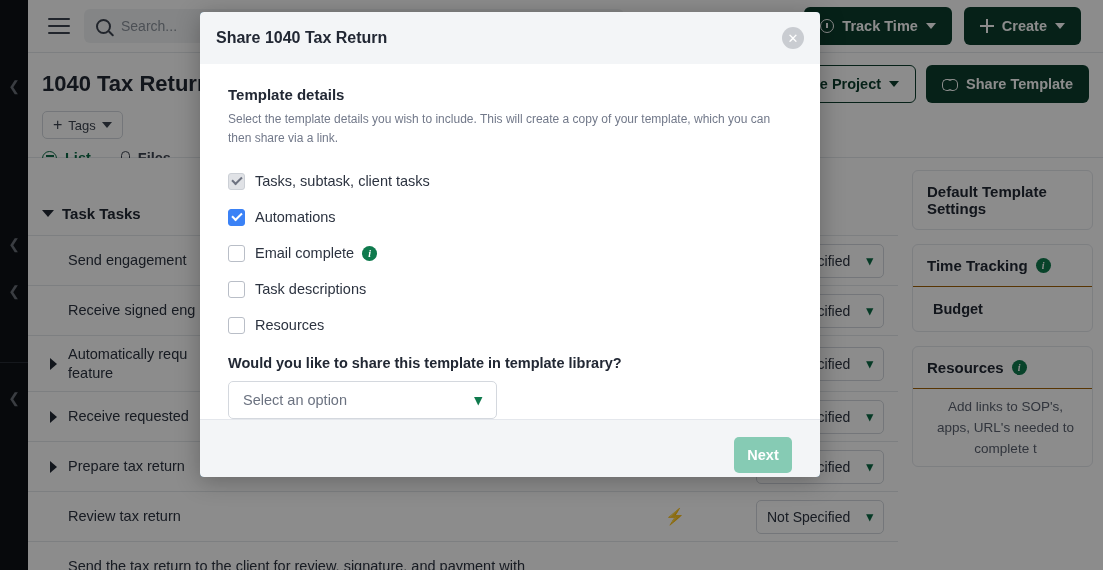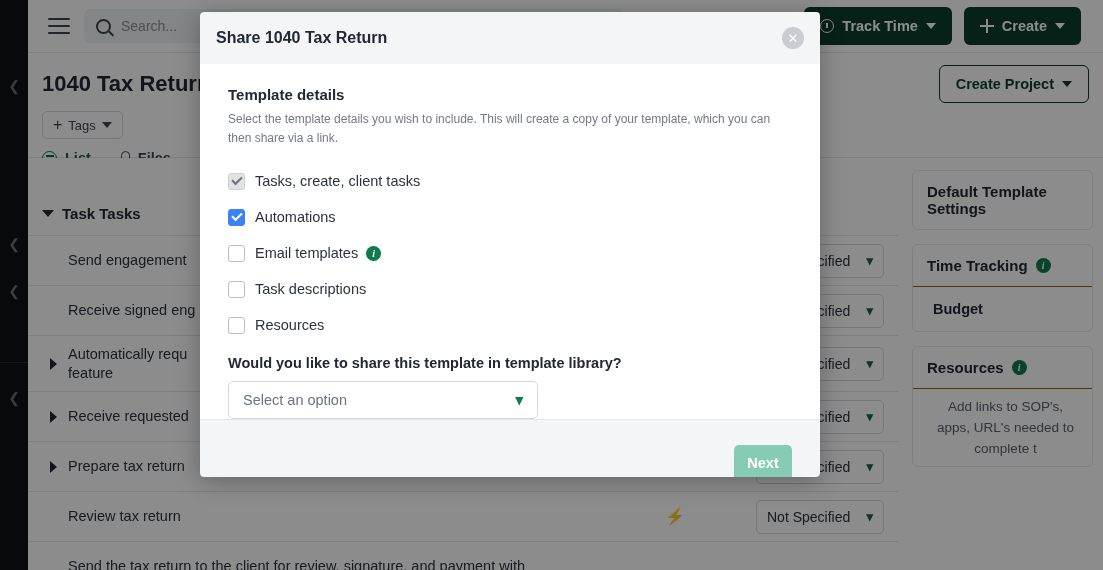--- a/index.html
+++ b/index.html
@@ -222,29 +222,29 @@
   .cbox.checked { background: #3b82f6; border: 1px solid #3b82f6; }
   .cbox.disabled { background: #e0e2e6; border: 1px solid #ccd0d6; }
   .tick { width: 10px; height: 6px; border-left: 2px solid #fff; border-bottom: 2px solid #fff;
     transform: rotate(-45deg) translate(1px,-1px); }
   .cbox.disabled .tick { border-color: #6d7280; }
   .check-label { font-size: 14.5px; color: #2c3340; display: flex; align-items: center; gap: 8px; }
 
   .q-label { font-size: 14.5px; font-weight: bold; color: #222834; margin: 12px 0 10px 0; }
   .select {
     display: flex; align-items: center; justify-content: space-between;
-    width: 310px; height: 38px; border: 1px solid #d4d8de; border-radius: 5px;
+    width: 269px; height: 38px; border: 1px solid #d4d8de; border-radius: 5px;
     padding: 0 14px; font-size: 14.5px; color: #6b7280; background: #fff; cursor: pointer;
   }
   .sel-chev { color: #0f7a4d; font-size: 15px; font-weight: bold; }
 
   .modal-foot {
     height: 62px; background: #f3f5f7; border-top: 1px solid #e4e7ec;
-    display: flex; align-items: flex-end; justify-content: flex-end;
-    padding: 0 28px; flex: 0 0 auto;
+    display: flex; align-items: flex-start; justify-content: flex-end;
+    padding: 17px 28px; flex: 0 0 auto;
   }
   .next-btn {
     width: 58px; height: 36px; border-radius: 5px; border: none;
     background: #86cbb4; color: #ffffff; font-size: 14.5px; font-weight: bold;
     cursor: pointer;
   }
 </style>
 </head>
 <body>
 
@@ -286,20 +286,24 @@
 
     <div class="pagehead">
       <div class="title-row">
         <span class="page-title">1040 Tax Return</span>
         <span class="badge-tmpl">Te</span>
         <div class="head-right">
           <button class="btn btn-outline">
             <span>Create Project</span>
             <span class="chev-d"></span>
           </button>
+          <button class="btn btn-green">
+            <span class="link-ic"></span>
+            <span>Share Template</span>
+          </button>
         </div>
       </div>
       <button class="tags-btn">
         <span class="tags-plus">+</span>
         <span>Tags</span>
         <span class="chev-d" style="border-top-color:#3d4450;"></span>
       </button>
       <div class="tabs">
         <div class="tab active">
           <span class="list-ic"></span>
@@ -436,34 +440,34 @@
     <div class="modal-body">
       <div class="sec-title">Template details</div>
       <div class="sec-desc">Select the template details you wish to include. This will create a copy of your template, which you can then share via a link.</div>
 
       <div class="check-list">
 
         <label class="check-item">
           <span class="cbox disabled">
               <span class="tick"></span>
             </span>
-          <span class="check-label">Tasks, create, client tasks</span>
+          <span class="check-label">Tasks, subtask, client tasks</span>
         </label>
 
         <label class="check-item">
           <span class="cbox checked">
               <span class="tick"></span>
             </span>
           <span class="check-label">Automations</span>
         </label>
 
         <label class="check-item">
           <span class="cbox empty"></span>
           <span class="check-label">
-            <span>Email templates</span>
+            <span>Email complete</span>
             <span class="info-dot">i</span>
           </span>
         </label>
 
         <label class="check-item">
           <span class="cbox empty"></span>
           <span class="check-label">Task descriptions</span>
         </label>
 
         <label class="check-item">

